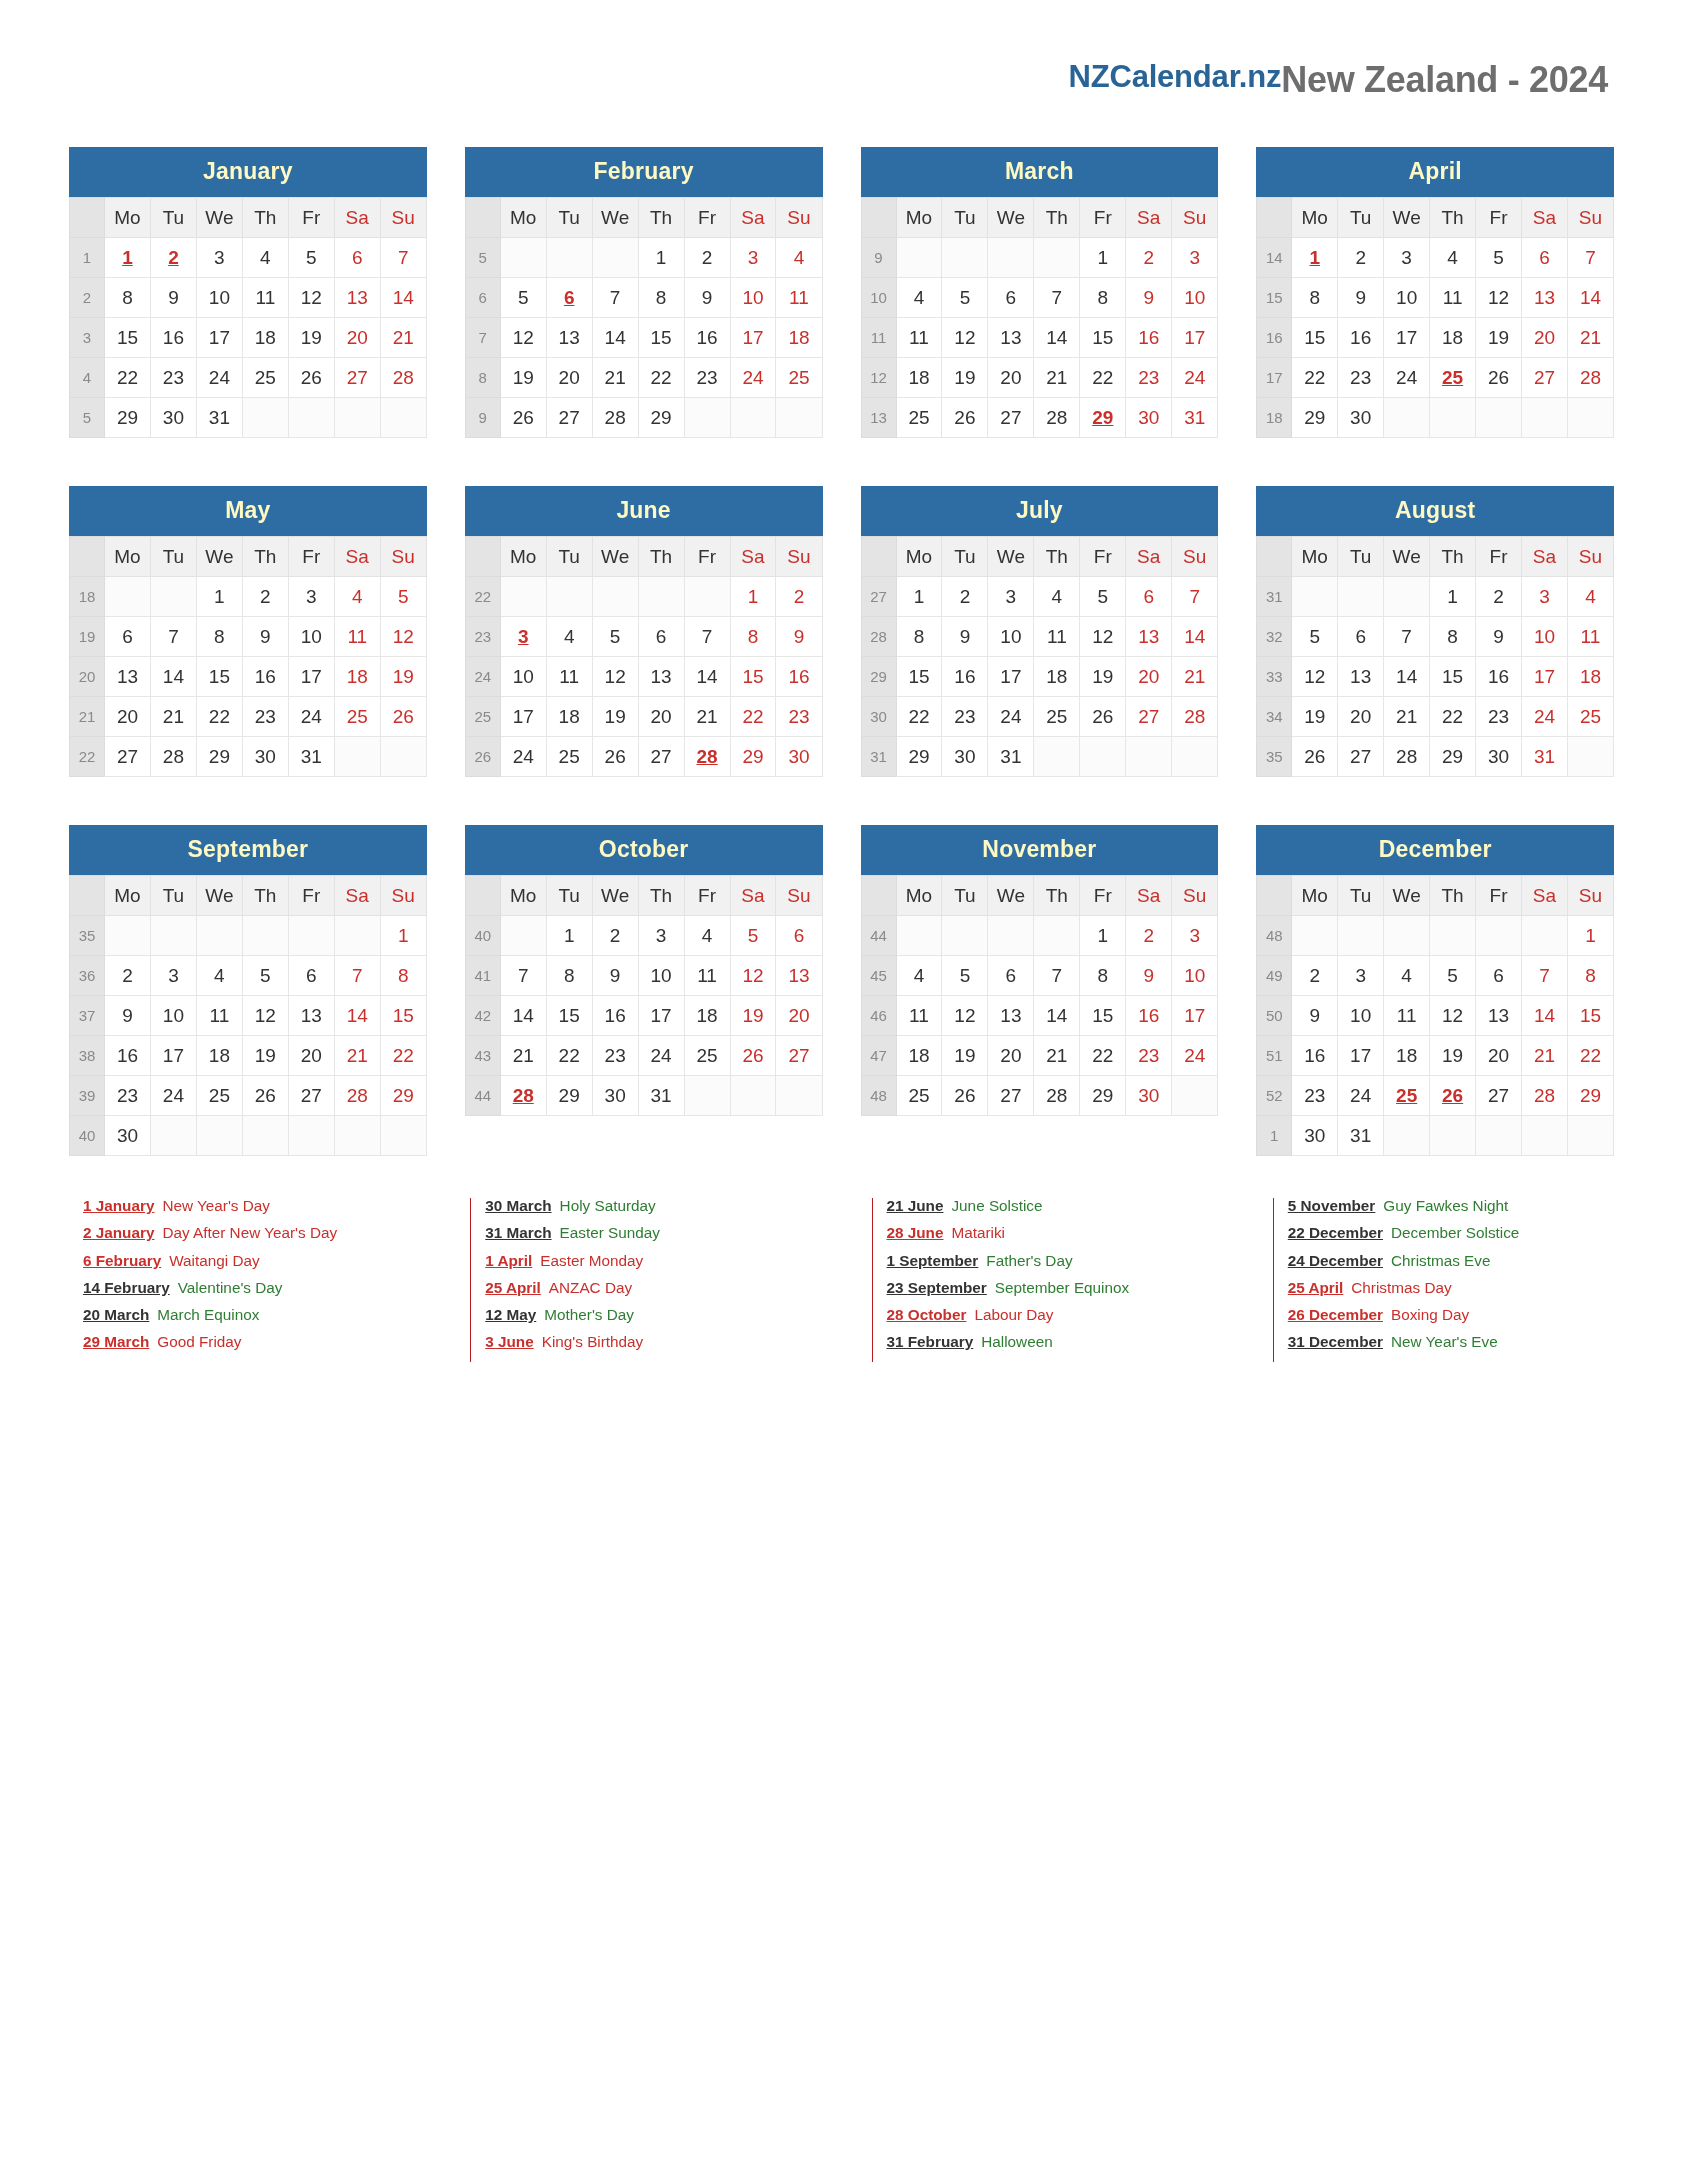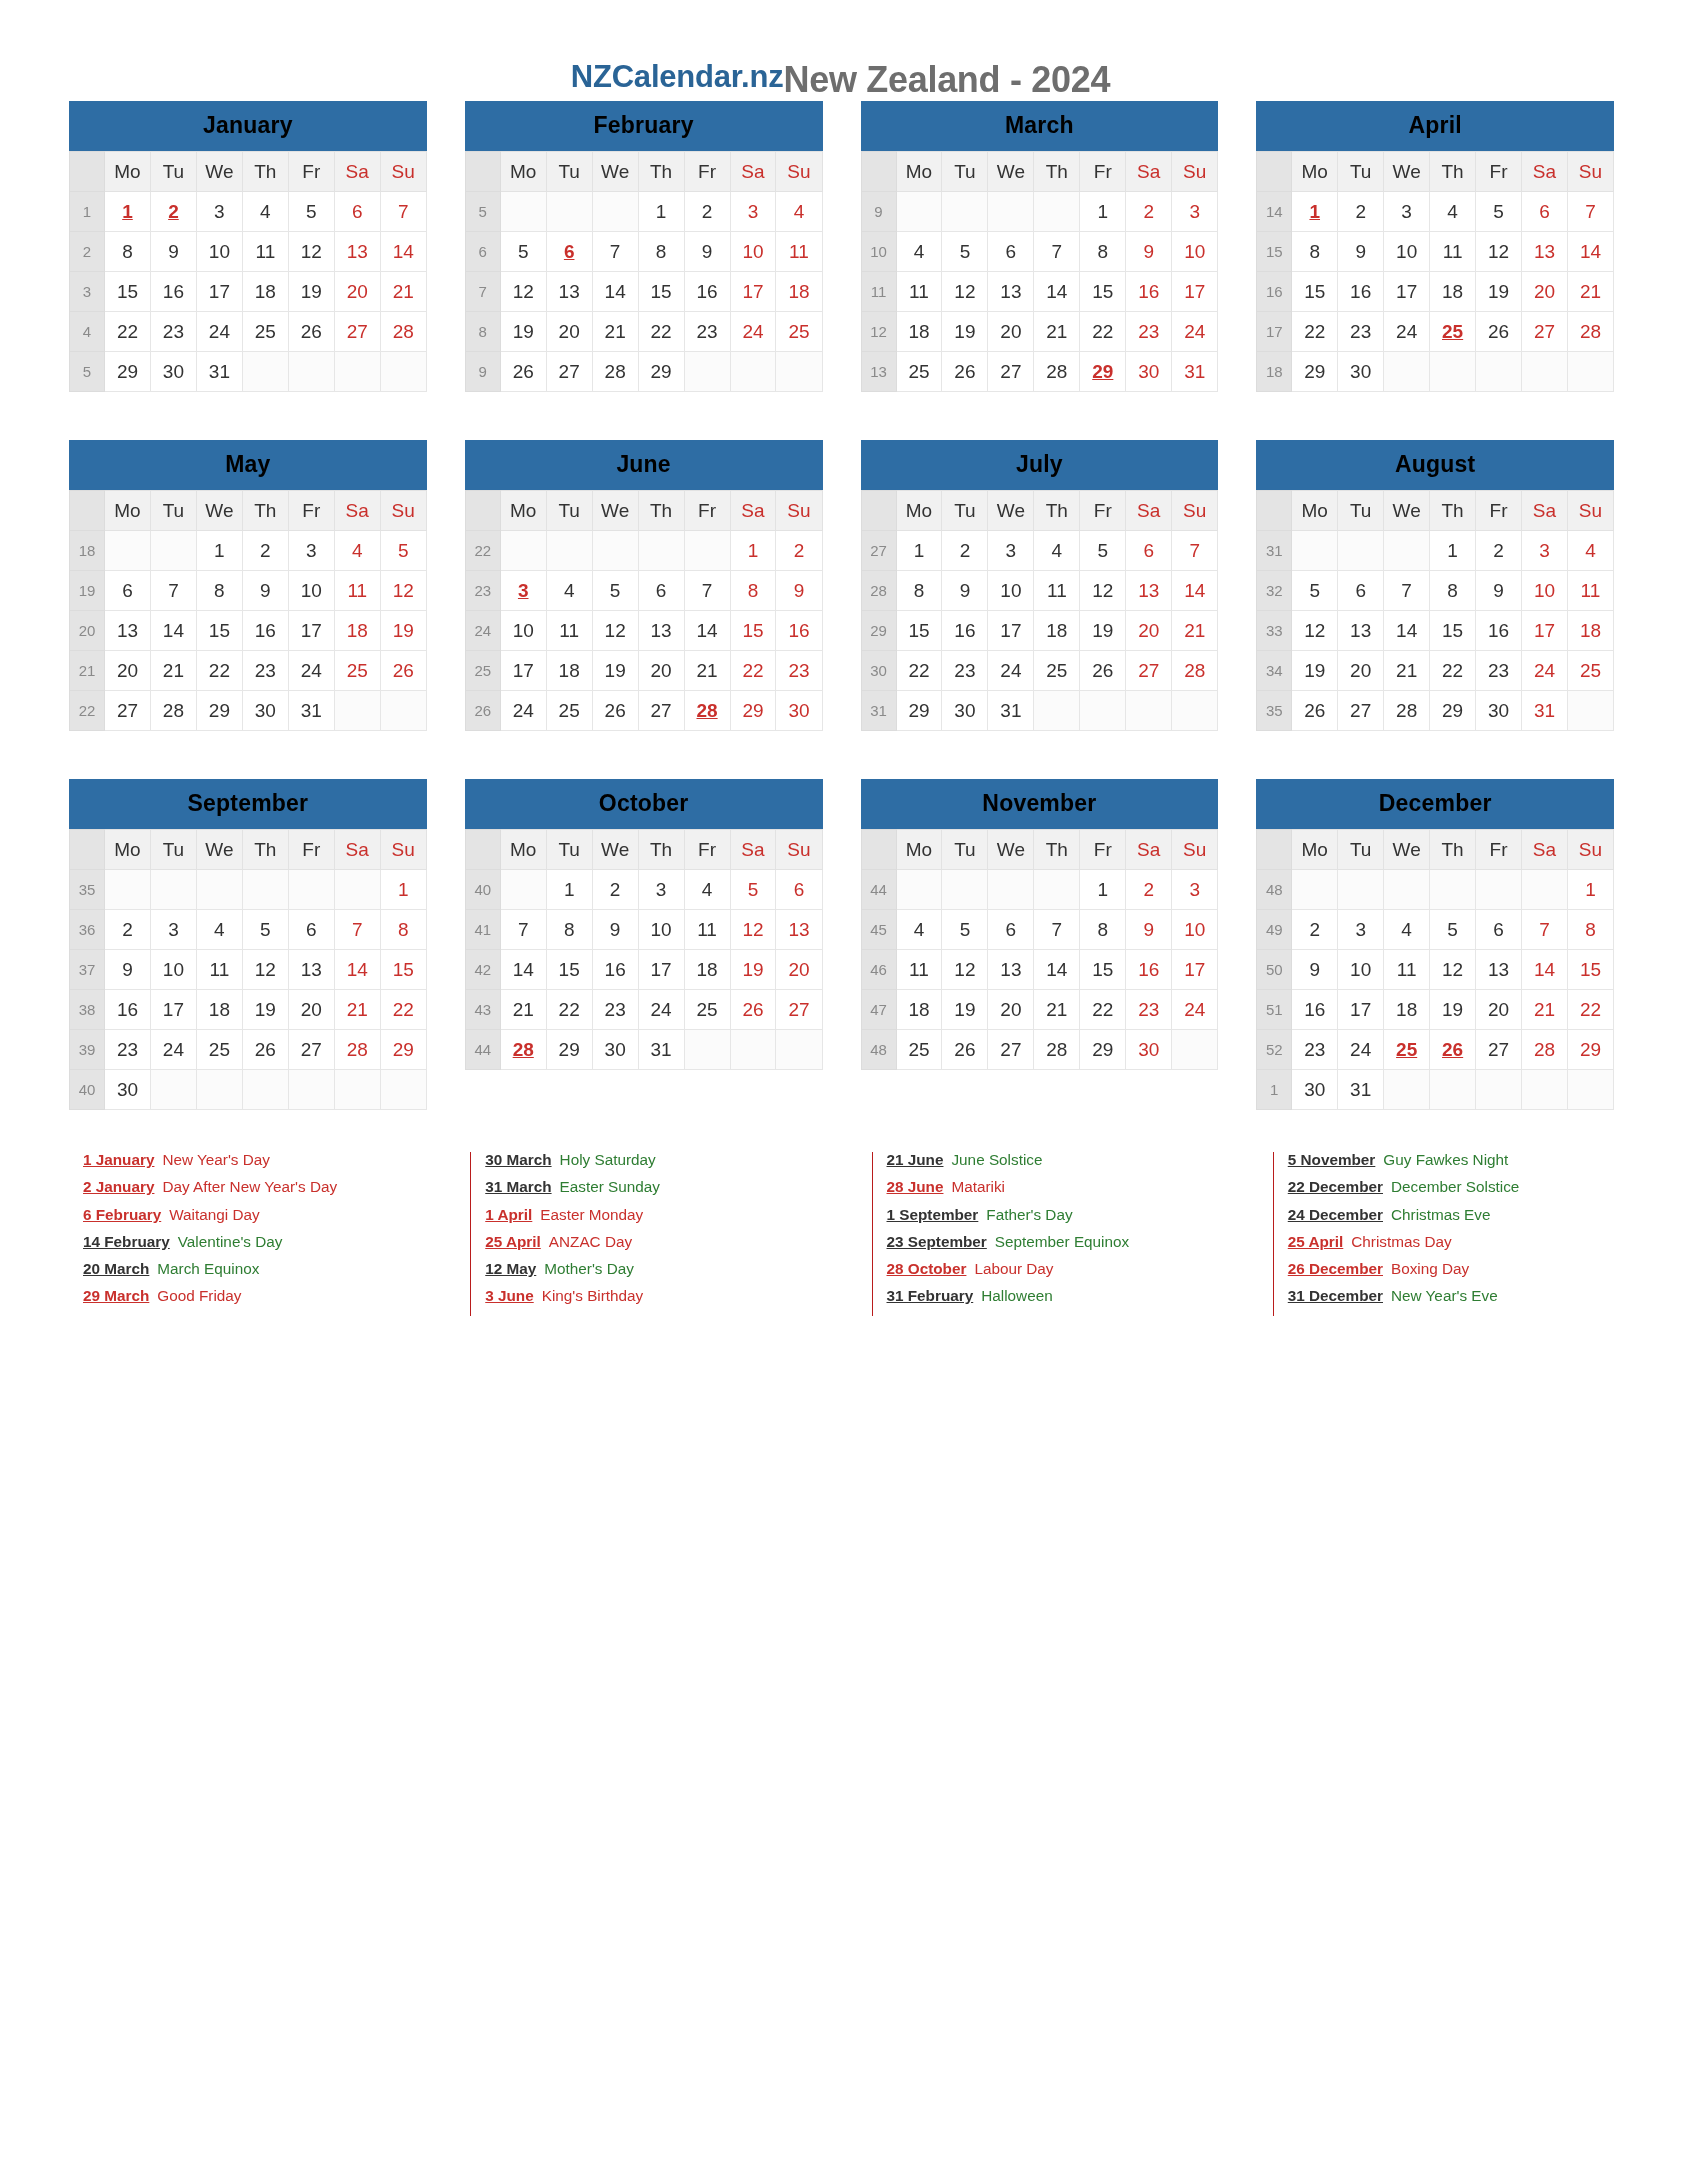--- a/index.html
+++ b/index.html
@@ -18,21 +18,22 @@
     width: 1683px;
     height: 2178px;
     box-sizing: border-box;
     padding: 59px 69px 0 69px;
     position: relative;
   }
   
   .header {
     display: flex;
     align-items: flex-start;
-    justify-content: center;
+    justify-content: flex-end;
+    margin-bottom: 46px;
   }
   .brand {
     font-size: 31px;
     font-weight: bold;
     color: #2a6496;
     letter-spacing: -0.2px;
     padding-left: 4px;
   }
   .year-title {
     font-size: 36px;
@@ -46,21 +47,21 @@
     display: grid;
     grid-template-columns: repeat(4, 1fr);
     column-gap: 38px;
     row-gap: 48px;
   }
   .month {
     width: 100%;
   }
   .month-title {
     background: #2e6da4;
-    color: #000000;
+    color: #fef9c3;
     font-size: 23px;
     font-weight: bold;
     text-align: center;
     padding: 11px 0 12px 0;
     letter-spacing: 0.2px;
   }
   table.cal {
     width: 100%;
     border-collapse: collapse;
     table-layout: fixed;

